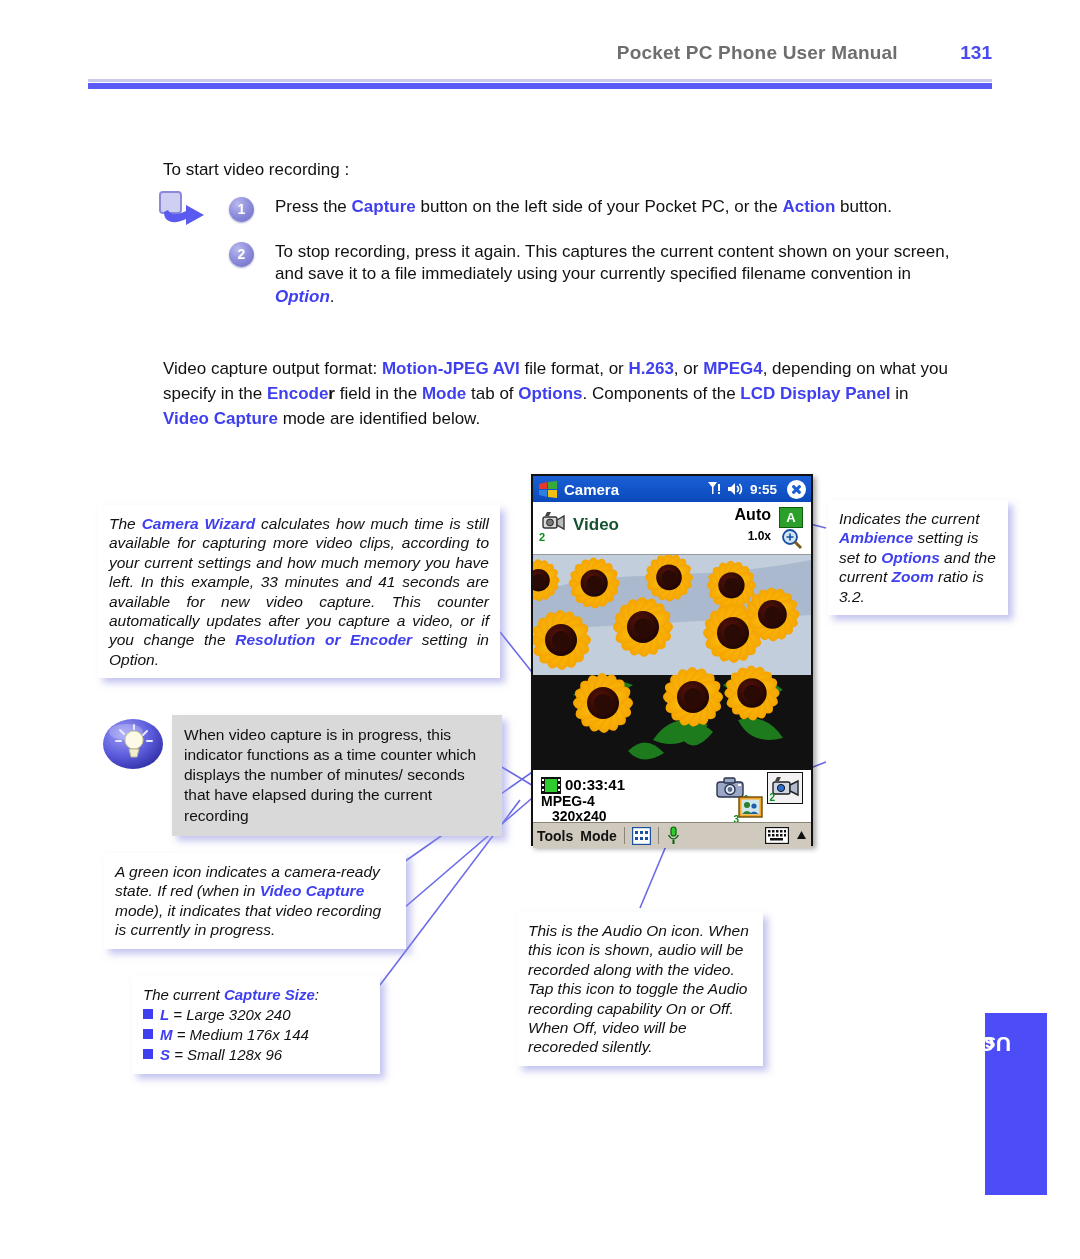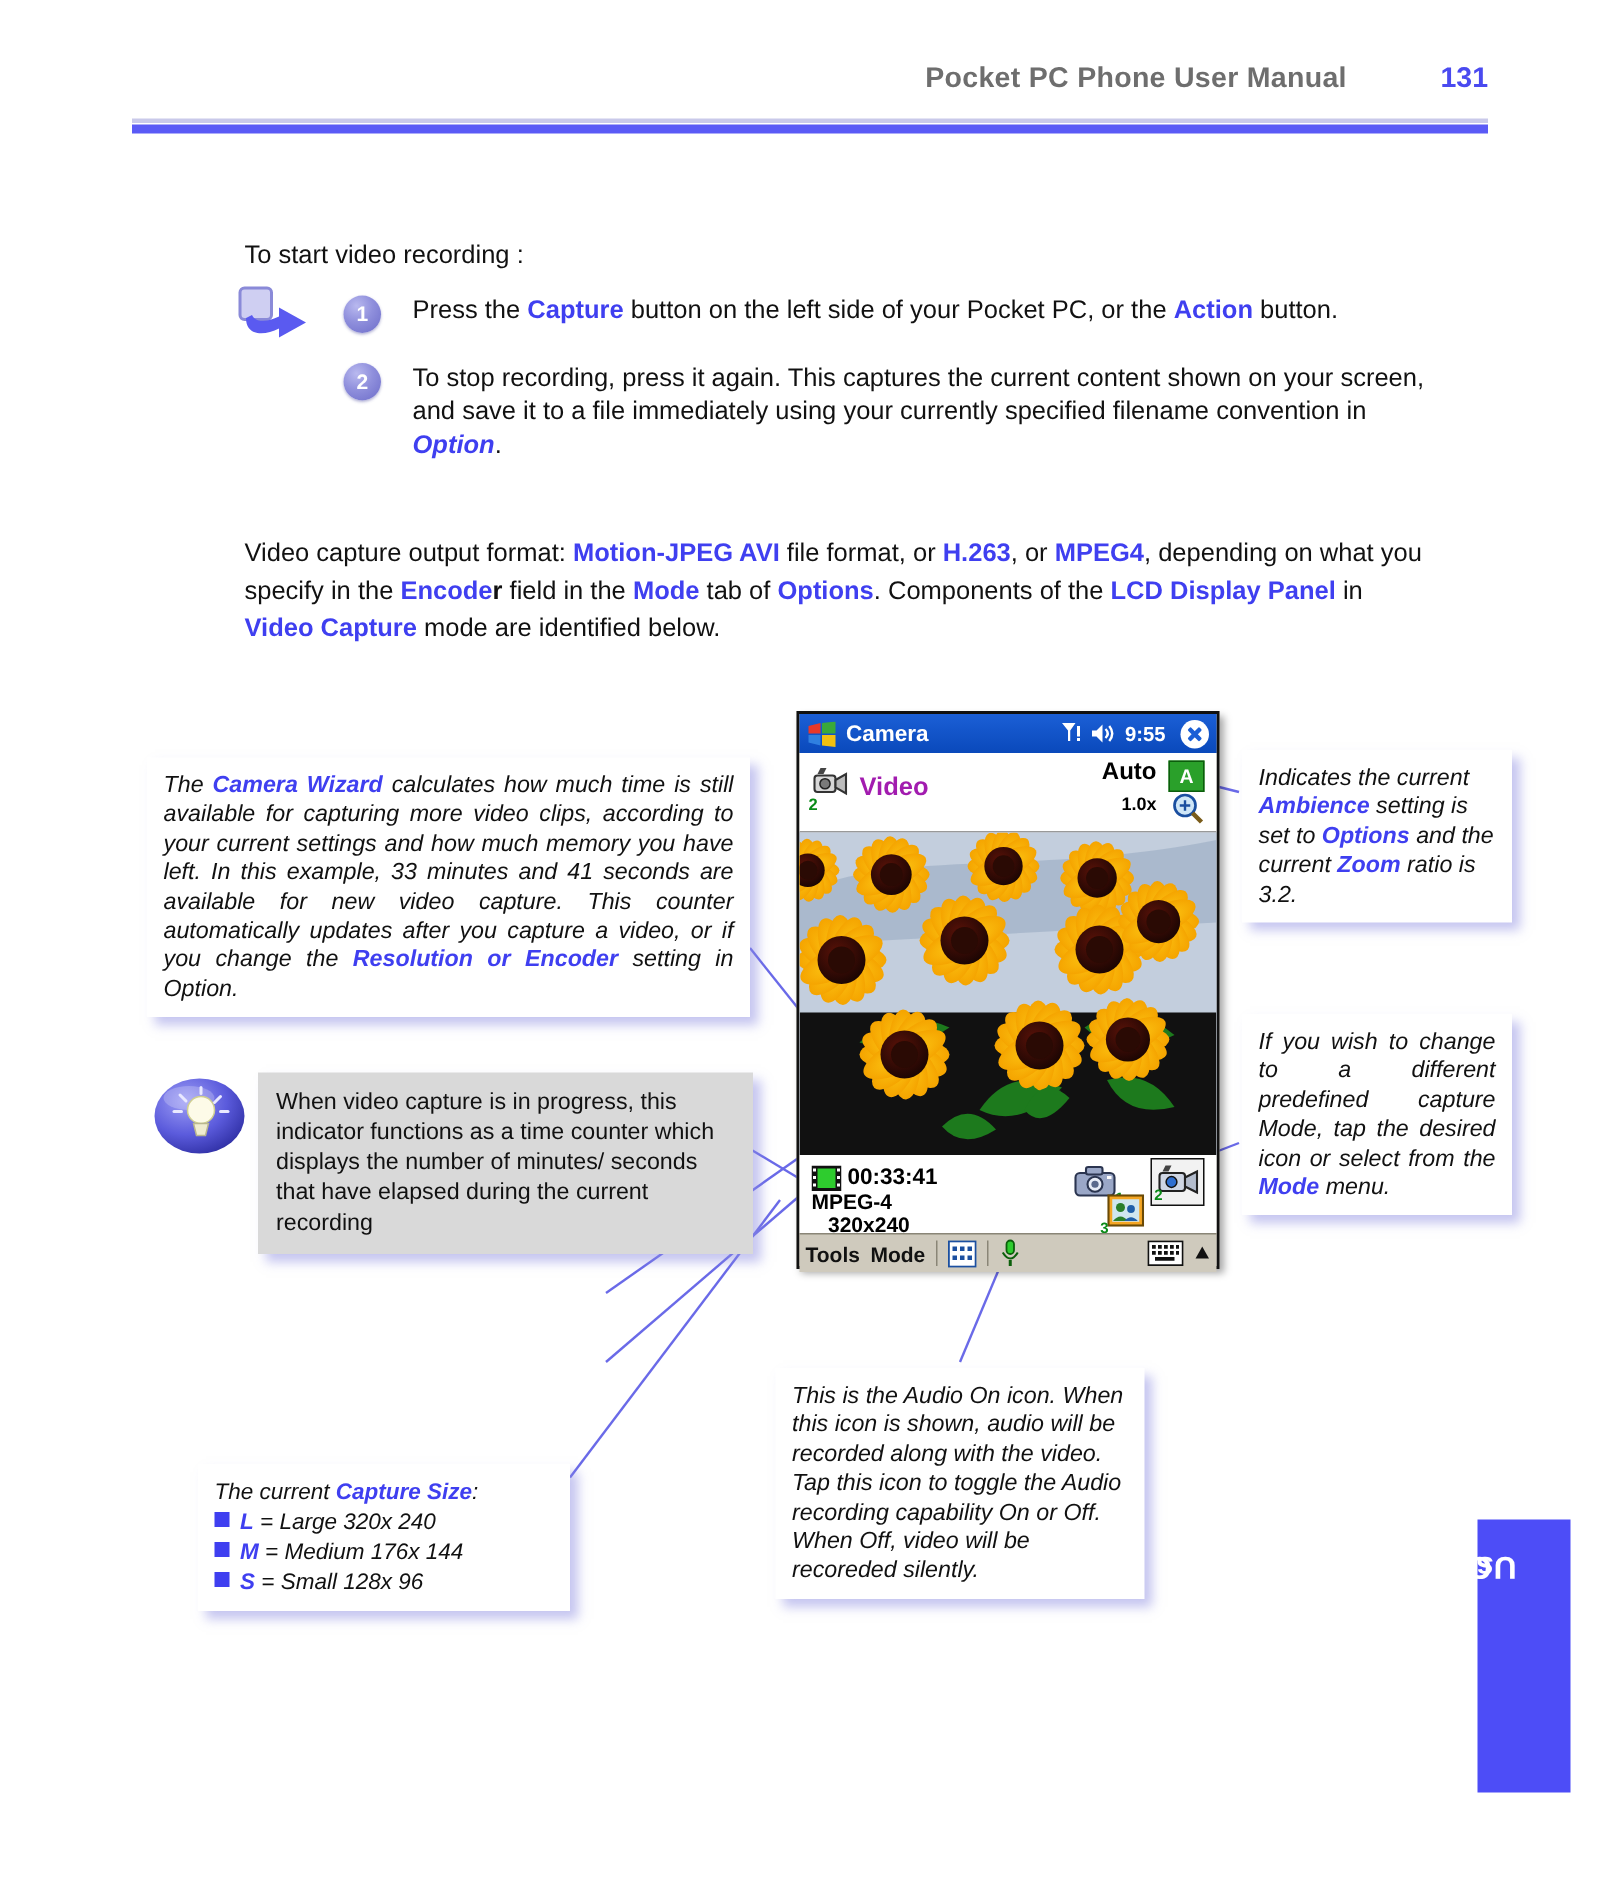--- a/index.html
+++ b/index.html
@@ -73,21 +73,21 @@
   .pda-title{font-size:15px;font-weight:bold;color:#fff;flex:1;font-family:"Liberation Sans",sans-serif;}
   .tb-ico{display:block;}
   .pda-clock{font-size:13.5px;font-weight:bold;color:#fff;}
   .closebtn{width:19px;height:19px;border-radius:50%;background:#fff;position:relative;margin-left:4px;}
   .closebtn:before,.closebtn:after{content:"";position:absolute;left:4px;top:8.5px;width:11px;height:3px;
       background:#1b5fd6;border-radius:1px;}
   .closebtn:before{transform:rotate(45deg);}
   .closebtn:after{transform:rotate(-45deg);}
 
   .pda-sub{height:52px;background:#fff;position:relative;border-bottom:1px solid #999;}
-  .mode-label{position:absolute;left:40px;top:13px;font-size:17px;font-weight:bold;color:#a21caf;}
+  .mode-label{position:absolute;left:40px;top:13px;font-size:17px;font-weight:bold;color:#14532d;}
   .vidcam-ico{position:absolute;left:8px;top:8px;}
   .sub-idx{position:absolute;left:6px;top:29px;font-size:11px;font-weight:bold;color:#0a8a18;}
   .auto-txt{position:absolute;right:40px;top:4px;font-size:16px;font-weight:bold;}
   .auto-badge{position:absolute;right:8px;top:5px;width:22px;height:19px;background:#2aa02a;border:1px solid #0c5c0c;
               color:#fff;font-size:13px;font-weight:bold;text-align:center;line-height:19px;}
   .zoom-txt{position:absolute;right:40px;top:27px;font-size:12px;font-weight:bold;}
   .zoom-ico{position:absolute;right:8px;top:26px;}
 
   .viewport{height:215px;position:relative;overflow:hidden;background:#b8c6d8;}
   .infobar{height:52px;background:#fff;position:relative;}
@@ -361,38 +361,38 @@
     <path d="M27 31 L37 31 L35 39 L29 39 Z" fill="#efeccf" stroke="#b9b68f" stroke-width="1"></path>
     <g stroke="#e9e9ff" stroke-width="2" stroke-linecap="round">
       <line x1="18" y1="12" x2="22" y2="16"></line>
       <line x1="32" y1="7" x2="32" y2="11"></line>
       <line x1="45" y1="13" x2="41" y2="17"></line>
       <line x1="14" y1="23" x2="19" y2="23"></line>
       <line x1="50" y1="23" x2="45" y2="23"></line>
     </g>
   </svg>
 
+  <div class="callout" id="co-green"><span>A green icon indicates a camera-ready state.  If red (when in </span><span style="color: rgb(63, 63, 240); font-weight: bold;">Video Capture</span><span> mode), it indicates that video recording is currently in progress.</span></div>
 
   <div class="callout" id="co-size">
     <div>
       <span>The current </span><b>Capture Size</b><span>:</span>
     </div>
     <div class="sz-row">
       <span class="sq"></span><span class="letter">L</span><span> = Large 320x 240</span>
     </div>
     <div class="sz-row">
       <span class="sq"></span><span class="letter">M</span><span> = Medium 176x 144</span>
     </div>
     <div class="sz-row">
       <span class="sq"></span><span class="letter">S</span><span> = Small 128x 96</span>
     </div>
   </div>
 
   <div class="callout" id="co-ambience"><span>Indicates the current </span><span style="color: rgb(63, 63, 240); font-weight: bold;">Ambience</span><span> setting is set to </span><span style="color: rgb(63, 63, 240); font-weight: bold;">Options</span><span> and the current </span><span style="color: rgb(63, 63, 240); font-weight: bold;">Zoom</span><span> ratio is 3.2.</span></div>
-  <div class="callout" id="co-mode"><span>If you wish to change to a different predefined capture Mode, tap the desired icon or select from the </span><span style="color: rgb(63, 63, 240); font-weight: bold;">Mode</span><span> menu.</span></div>
   <div class="callout" id="co-audio">This is the Audio On icon. When this icon is shown, audio will be recorded along with the video. Tap this icon to toggle the Audio recording capability On or Off. When Off, video will be recoreded silently.</div>
 
   <div class="sidetab">
     <span>
       <span>Using Your</span>&nbsp;<span>Camera</span>
     </span>
   </div>
 
 </div>
 

